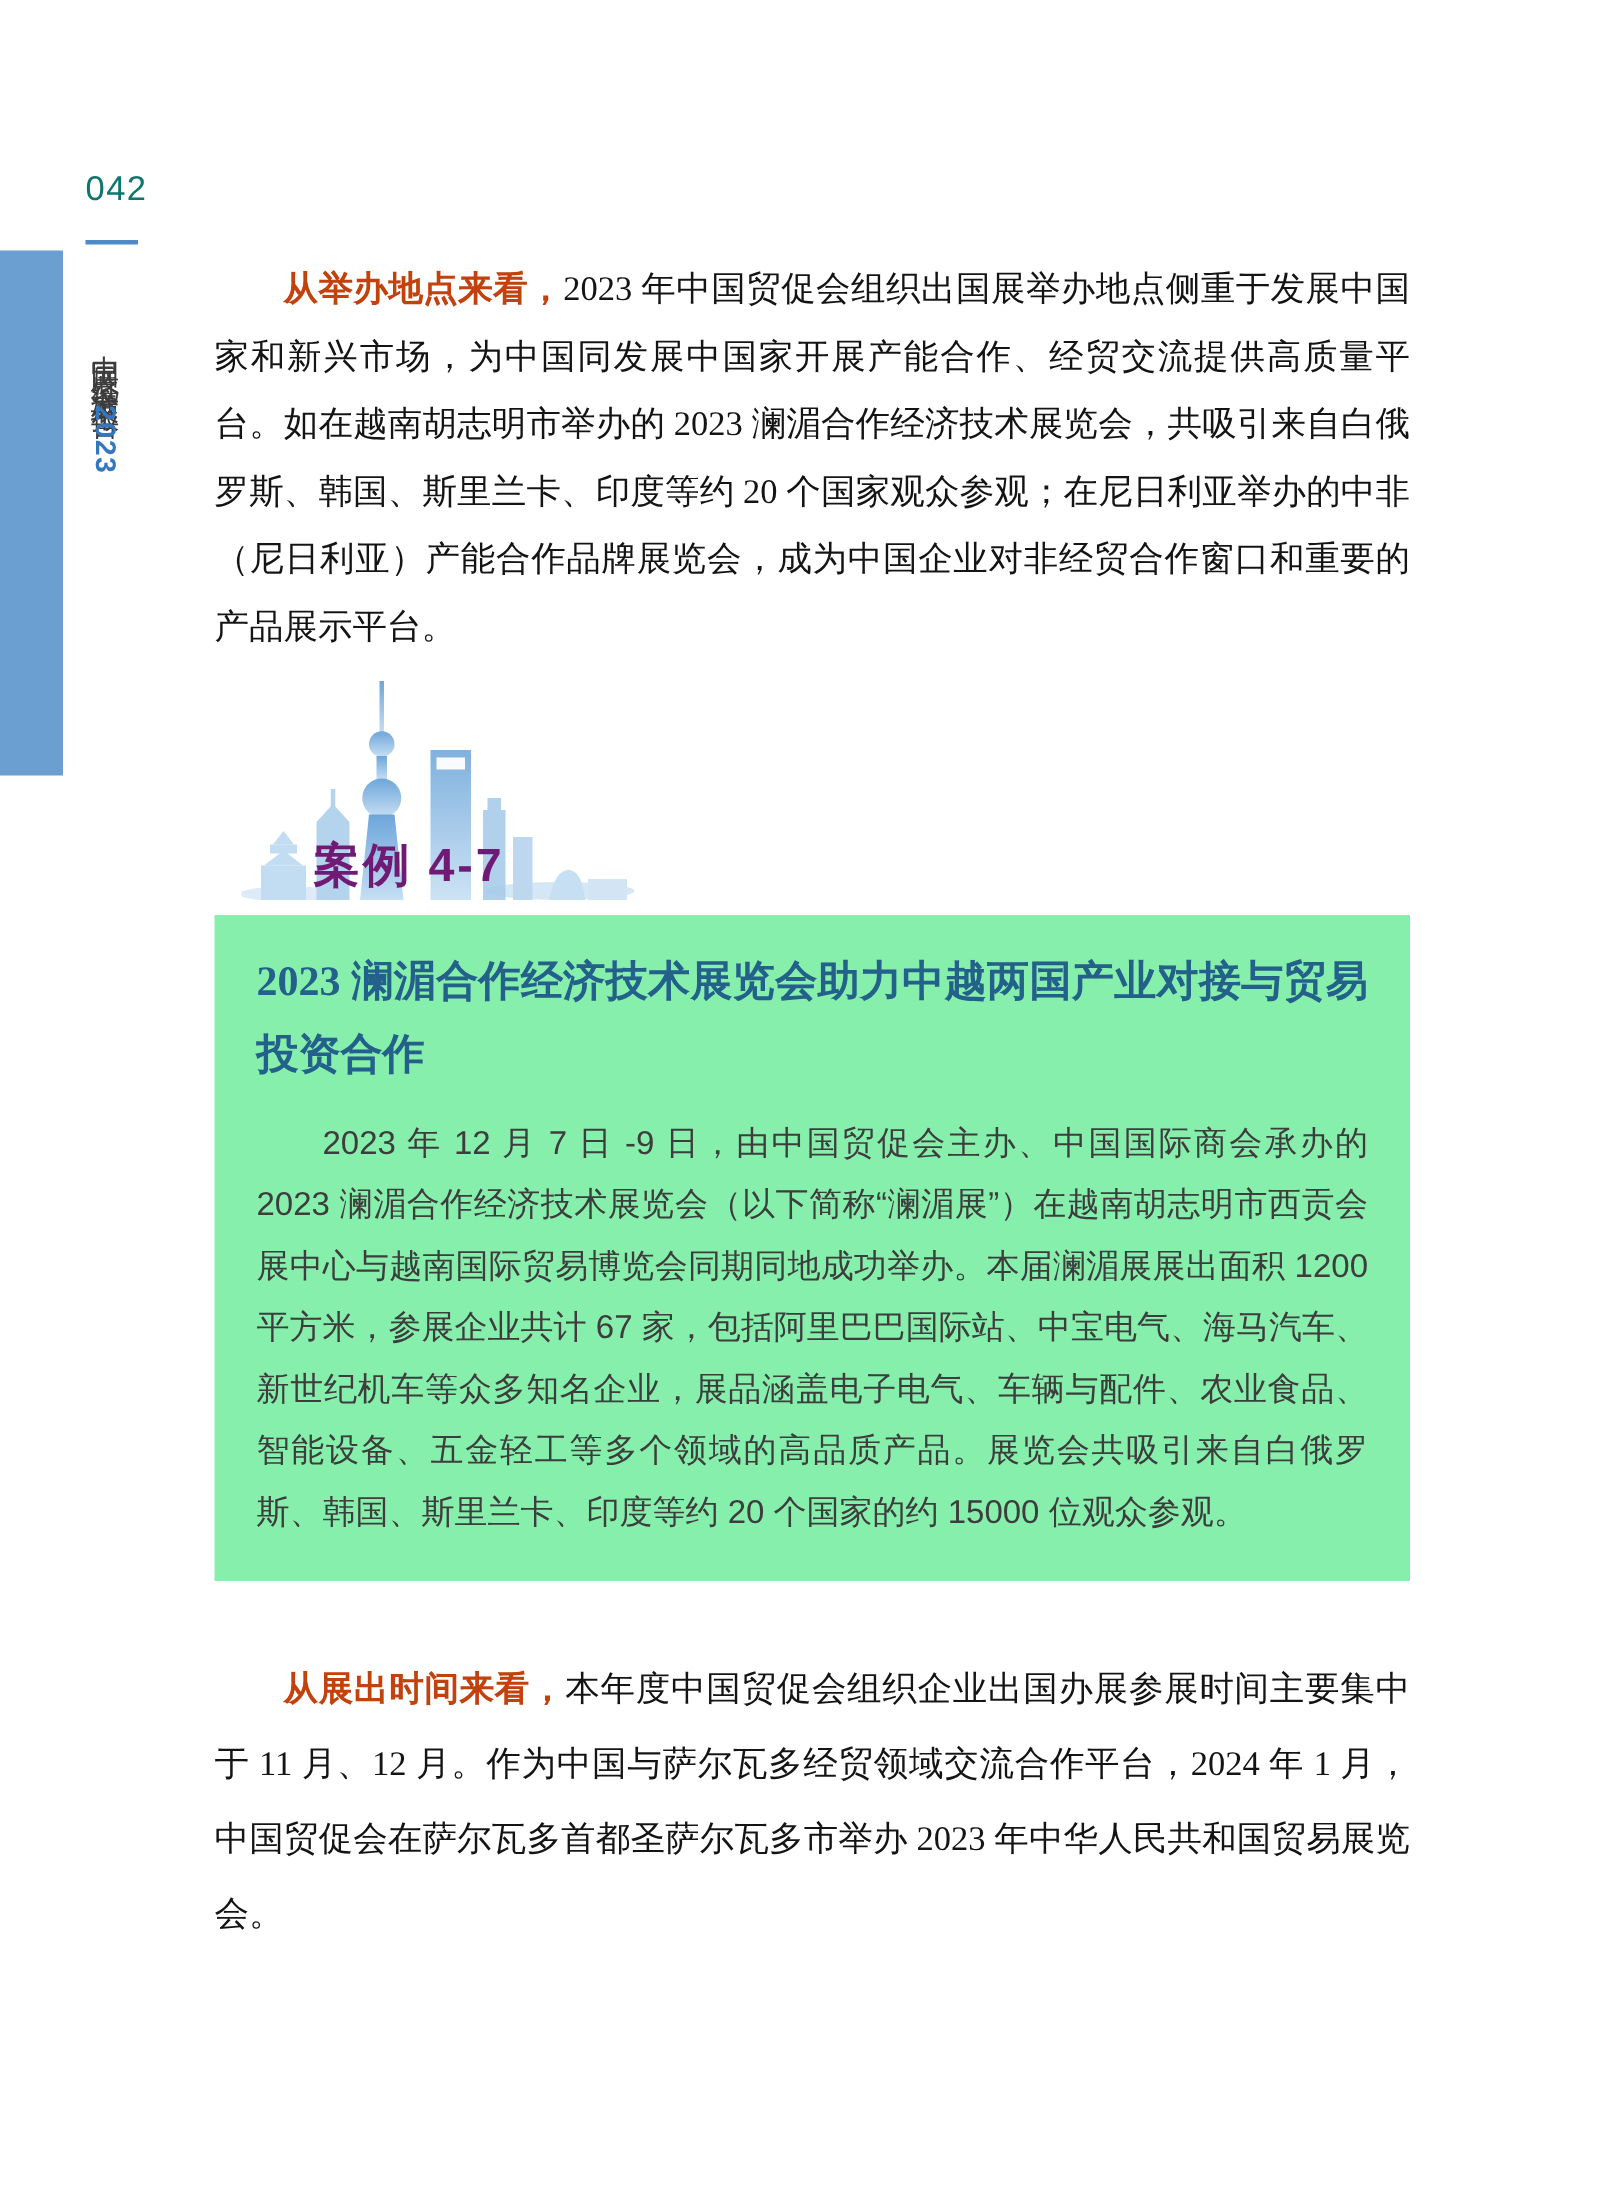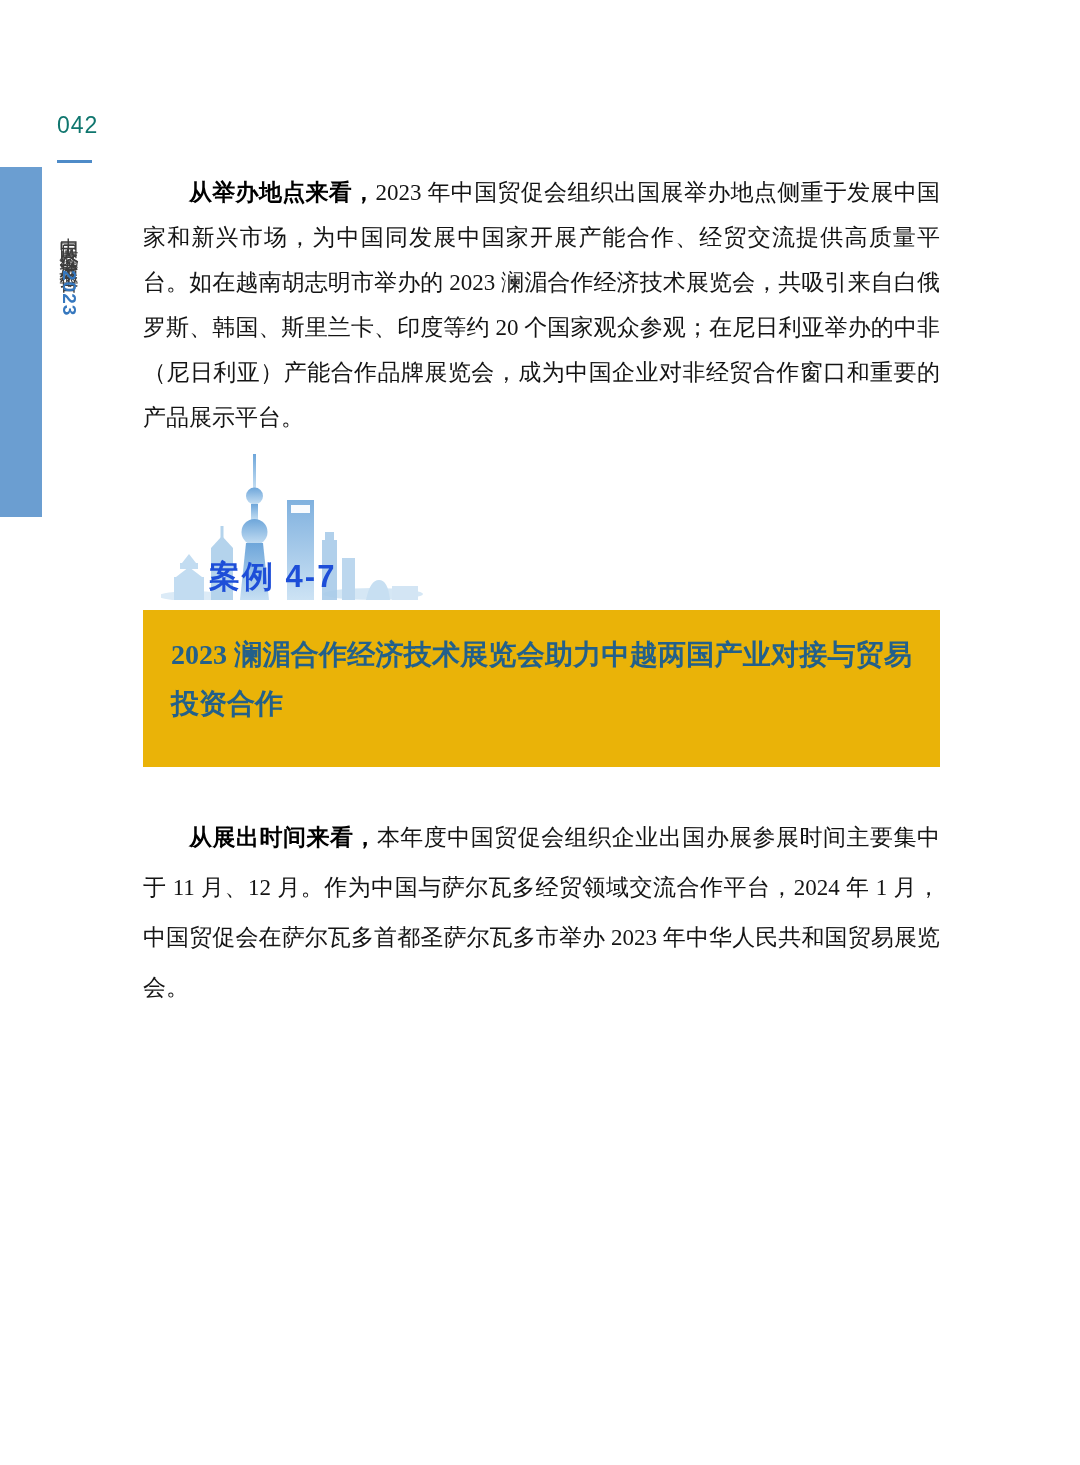--- a/index.html
+++ b/index.html
@@ -19,31 +19,31 @@
     font-family:"Liberation Sans", sans-serif;font-size:19px;color:#3c3c3c;
     letter-spacing:4px;line-height:26px;
   }
   .side-year{color:#3577BE;font-weight:bold;letter-spacing:1px;padding-top:8px;}
   
   .content{position:absolute;left:143px;top:170px;width:797px;}
   .body-para{
     font-size:23px;line-height:45px;color:#141414;text-align:justify;
     text-indent:2em;margin:0;
   }
-  .lead{font-family:Liberation Serif, serif;font-weight:bold;color:#000000;}
+  .lead{font-family:Liberation Sans, sans-serif;font-weight:bold;color:#c2410c;}
   
   .case-figure{position:relative;height:152px;margin-top:8px;}
   .case-figure svg{position:absolute;left:18px;bottom:0;}
   .case-label{
     position:absolute;left:66px;bottom:2px;z-index:2;
     font-family:"Liberation Sans", sans-serif;font-weight:bold;
-    font-size:31px;color:#1d4ed8;letter-spacing:2px;
+    font-size:31px;color:#701a75;letter-spacing:2px;
   }
   
-  .case-box{background:#eab308;margin-top:10px;padding:20px 28px 26px 28px;}
+  .case-box{background:#86efac;margin-top:10px;padding:20px 28px 26px 28px;}
   .case-title{
     font-size:28px;line-height:49px;font-weight:bold;color:#23608A;
     margin:0 0 13px 0;text-align:justify;font-family:"Liberation Serif", serif;
   }
   .case-box .case-para{
     font-family:"Liberation Sans", sans-serif;font-size:22px;line-height:41px;
     color:#3d3d3d;text-align:justify;text-indent:2em;margin:0;
   }
   .closing{margin-top:46px;line-height:50px;}
 </style>
@@ -106,17 +106,18 @@
       <rect x="181" y="108" width="13" height="42" fill="#BCD7EE"></rect>
 
       <path d="M205,150 q4,-20 13,-20 q9,0 11,20 z" fill="#C7DFF2"></path>
       <rect x="231" y="136" width="26" height="14" fill="#D3E5F4"></rect>
     </svg>
     <div class="case-label">案例 4-7</div>
   </div>
 
   <div class="case-box">
     <h2 class="case-title">2023 澜湄合作经济技术展览会助力中越两国产业对接与贸易投资合作</h2>
+    <p class="case-para">2023 年 12 月 7 日 -9 日，由中国贸促会主办、中国国际商会承办的 2023 澜湄合作经济技术展览会（以下简称“澜湄展”）在越南胡志明市西贡会展中心与越南国际贸易博览会同期同地成功举办。本届澜湄展展出面积 1200 平方米，参展企业共计 67 家，包括阿里巴巴国际站、中宝电气、海马汽车、新世纪机车等众多知名企业，展品涵盖电子电气、车辆与配件、农业食品、智能设备、五金轻工等多个领域的高品质产品。展览会共吸引来自白俄罗斯、韩国、斯里兰卡、印度等约 20 个国家的约 15000 位观众参观。</p>
   </div>
 
   <p class="body-para closing"><span class="lead">从展出时间来看，</span><span>本年度中国贸促会组织企业出国办展参展时间主要集中于 11 月、12 月。作为中国与萨尔瓦多经贸领域交流合作平台，2024 年 1 月，中国贸促会在萨尔瓦多首都圣萨尔瓦多市举办 2023 年中华人民共和国贸易展览会。</span></p>
 
 </div>
 
 </body></html>

